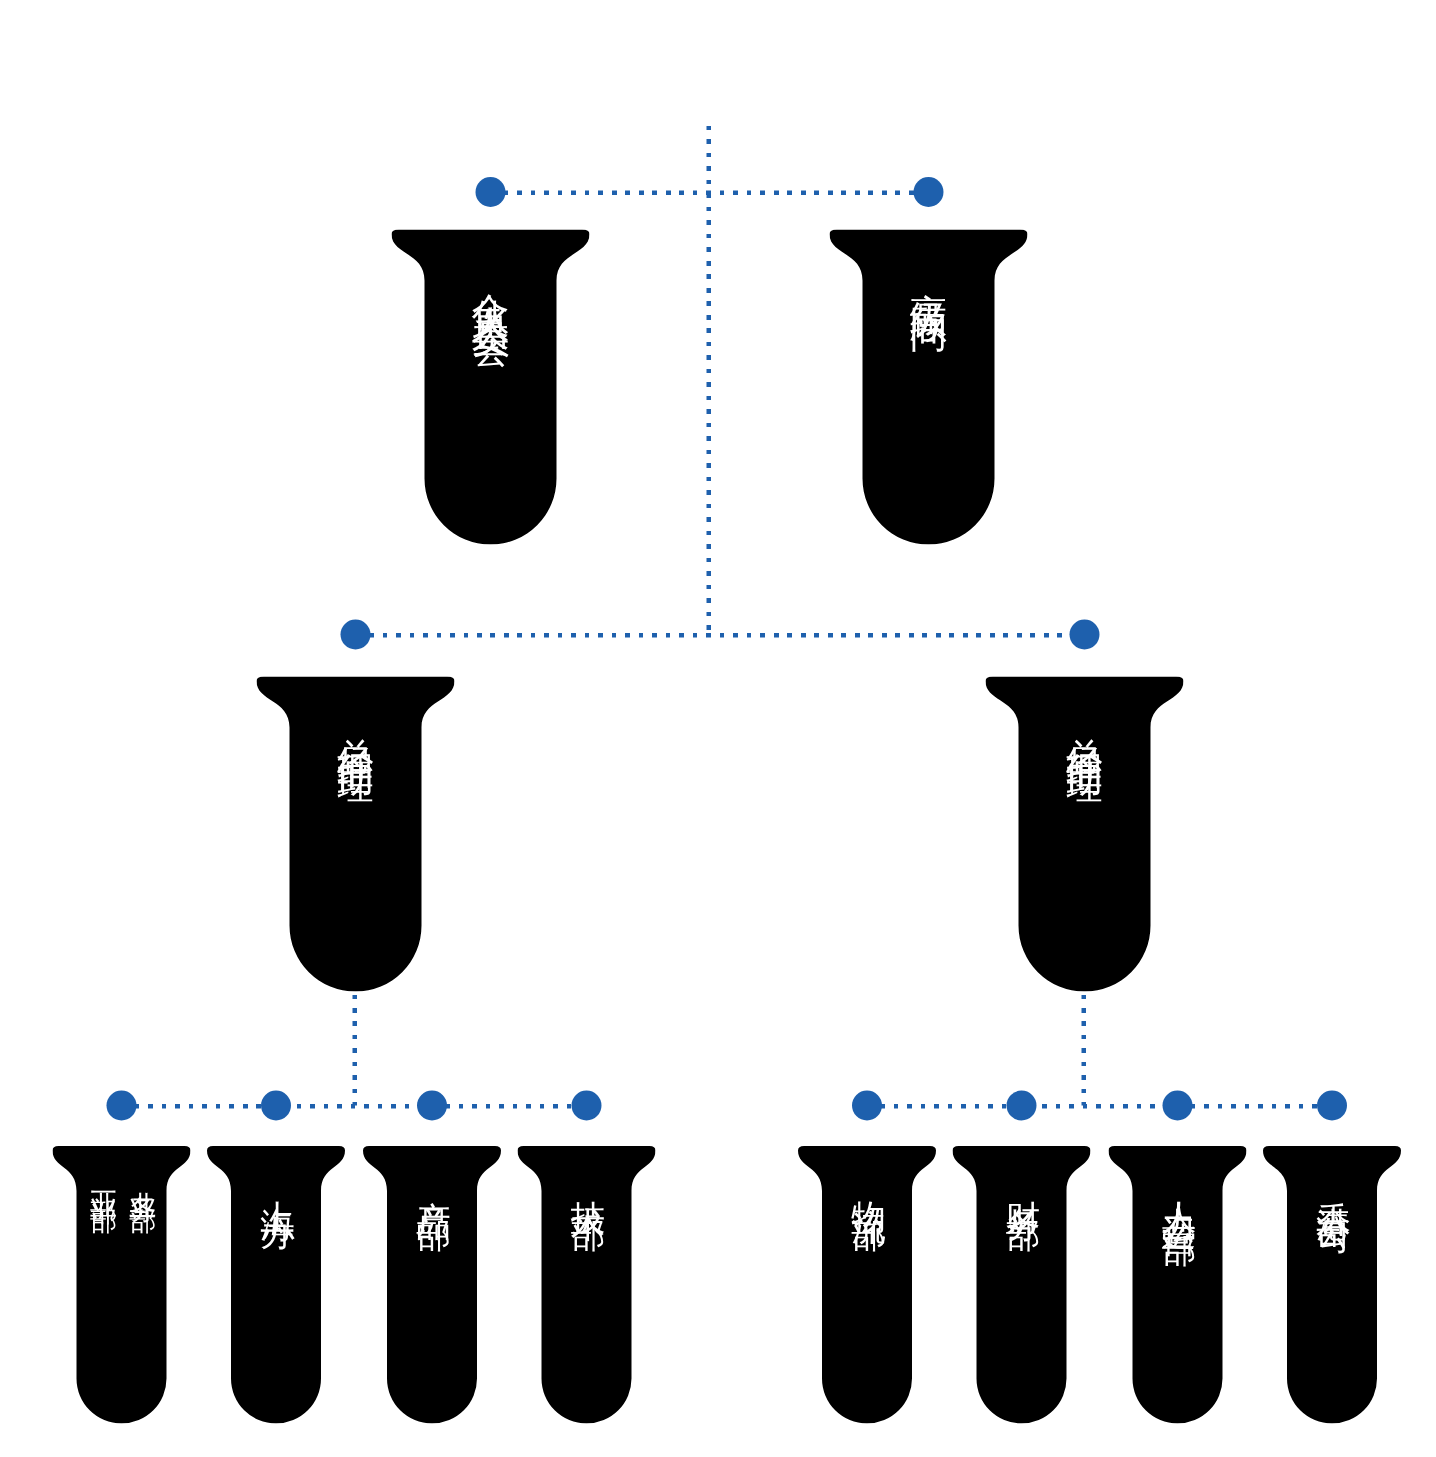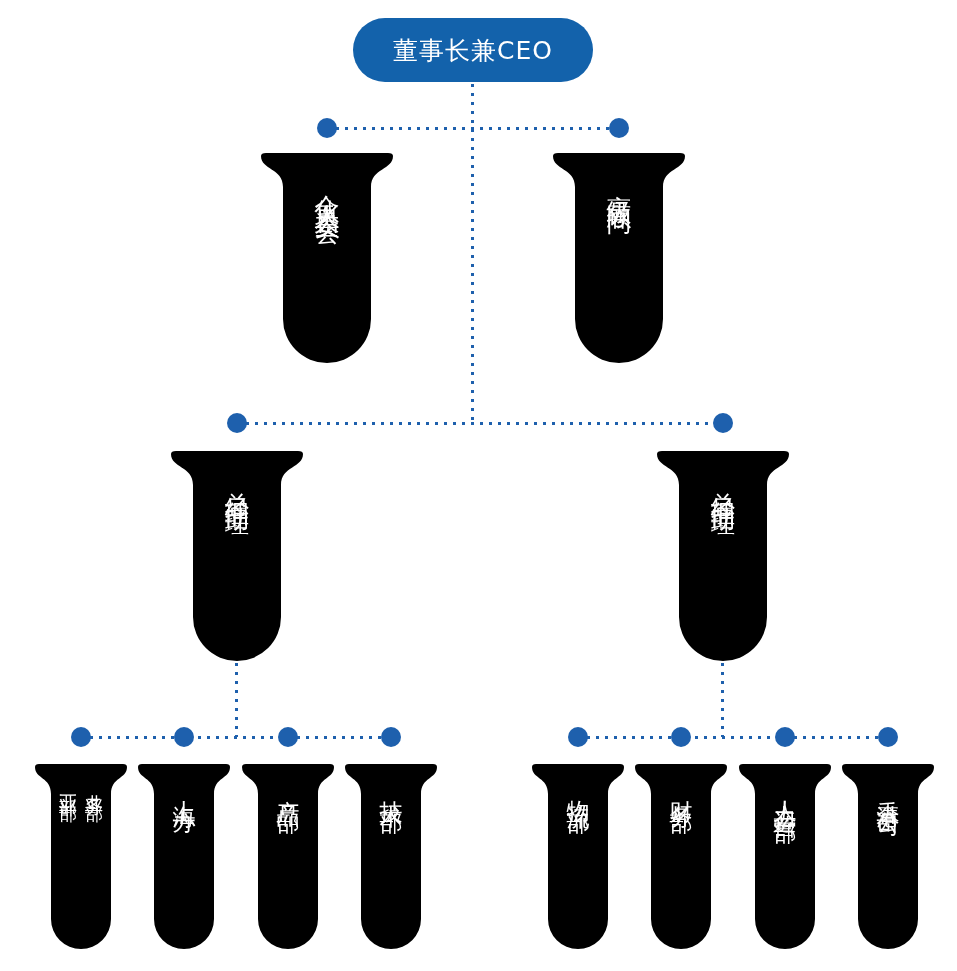--- a/index.html
+++ b/index.html
@@ -58,23 +58,20 @@
       <path class="fillpath" d="M 0 3 Q 0 0 5 0 L 127 0 Q 132 0 132 3 C 132 17 110 15 110 34 L 110 166 A 44 44 0 0 1 22 166 L 22 34 C 22 15 0 17 0 3 Z"></path>
     </symbol>
     <symbol id="tube-sm" viewBox="0 0 92 185">
       <path class="fillpath" d="M 0 3 Q 0 0 4 0 L 88 0 Q 92 0 92 3 C 92 15 76 13 76 30 L 76 155 A 30 30 0 0 1 16 155 L 16 30 C 16 13 0 15 0 3 Z"></path>
     </symbol>
   </defs>
 </svg>
 
 <div class="canvas">
 
-  <div class="pill">
-    <span>董事长兼CEO</span>
-  </div>
 
   <div class="dotline-v" style="left:471px;top:84px;height:339px;"></div>
   <div class="dotline-h" style="left:327px;top:127px;width:292px;"></div>
   <div class="dotline-h" style="left:237px;top:422px;width:486px;"></div>
   <div class="dotline-v" style="left:235px;top:663px;height:74px;"></div>
   <div class="dotline-v" style="left:721px;top:663px;height:74px;"></div>
   <div class="dotline-h" style="left:81px;top:736px;width:310px;"></div>
   <div class="dotline-h" style="left:578px;top:736px;width:310px;"></div>
 
   <div class="jdot" style="left:317px;top:118px;"></div>

